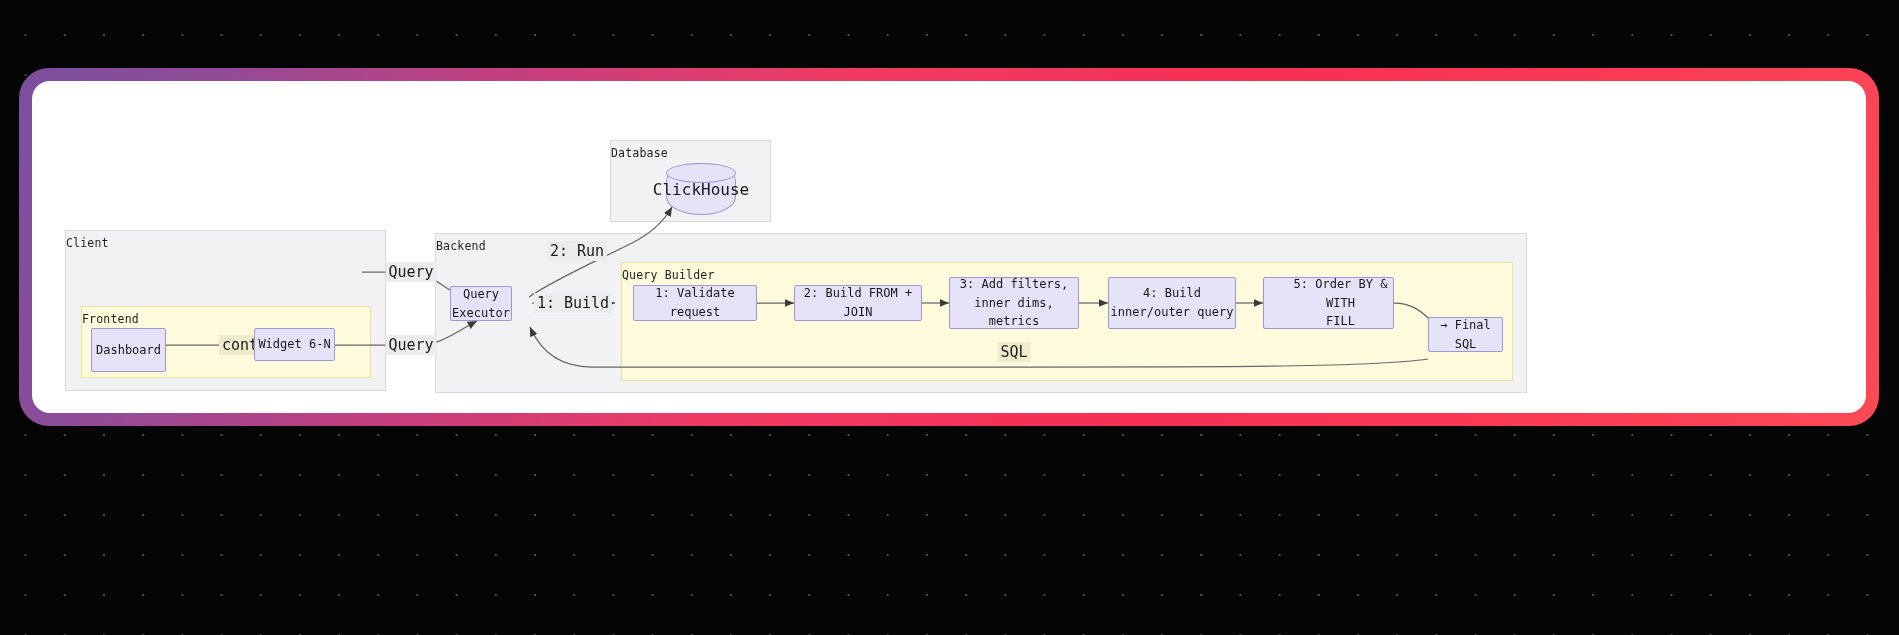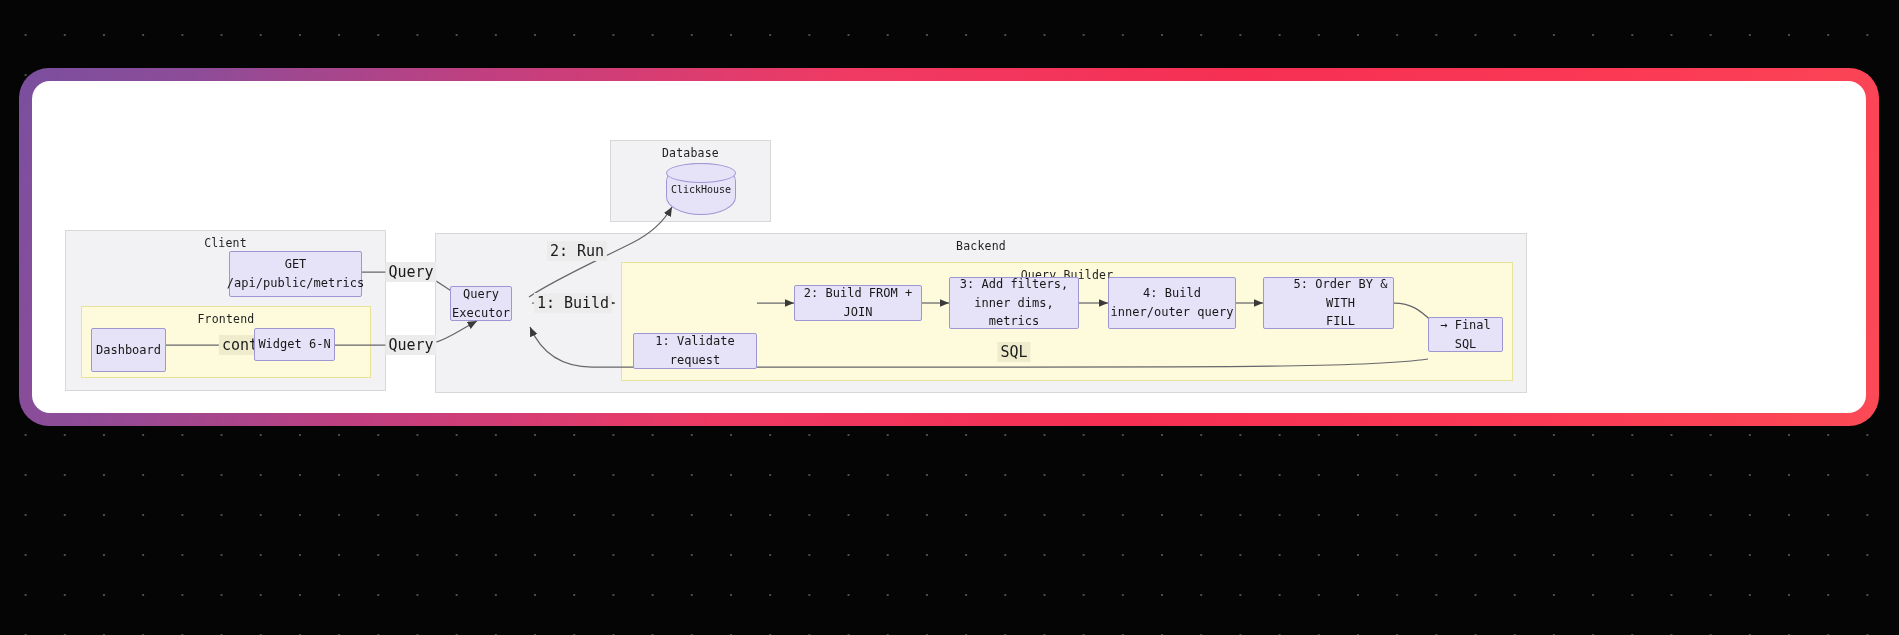--- a/index.html
+++ b/index.html
@@ -28,36 +28,36 @@
     position:relative;width:100%;height:100%;
     background:#ffffff;border-radius:18px;overflow:hidden;z-index:2;
   }
   
   .cluster{
     position:absolute;box-sizing:border-box;
     border:1px solid #d8d8d8;background:#f2f2f4;
   }
   .cluster.yellow{border:1px solid #e8e39a;background:#fdfbdc;}
   .cluster-label{
-    position:absolute;top:5px;left:0;width:100%;text-align:center;
+    position:absolute;top:5px;left:0;width:100%;text-align:left;
     font-size:11.5px;color:#1f1f1f;letter-spacing:.2px;
   }
   .node{
     position:absolute;box-sizing:border-box;
     background:#e6e3f8;border:1px solid #9f96d4;border-radius:2px;
     display:flex;flex-direction:column;align-items:center;justify-content:center;
     font-size:12px;color:#181818;line-height:1.55;text-align:center;
     white-space:pre-line;
   }
   .cyl{
     position:absolute;box-sizing:border-box;
     background:#e6e3f8;border:1px solid #9f96d4;
     border-radius:50%/18px;
     display:flex;align-items:center;justify-content:center;
-    font-size:10px;color:#181818;
+    font-size:16px;color:#181818;
   }
   .cyl-top{
     position:absolute;left:-1px;top:-1px;width:100%;height:18px;
     box-sizing:content-box;
     border:1px solid #9f96d4;border-radius:50%;background:#e6e3f8;
   }
   .cyl span{position:relative;z-index:2;}
   svg.edges{position:absolute;left:0;top:0;width:100%;height:100%;overflow:visible;}
   .elabel{
     position:absolute;transform:translate(-50%,-50%);
@@ -121,43 +121,39 @@
       </g>
     </svg>
 
     <div class="elabel onyellow" style="left:178px;top:264px;margin-left:48px;">contains</div>
     <div class="elabel" style="left:379px;top:191px;">Query</div>
     <div class="elabel" style="left:379px;top:264px;">Query</div>
     <div class="elabel" style="left:541px;top:222px;">1: Build</div>
     <div class="elabel" style="left:545px;top:170px;">2: Run</div>
     <div class="elabel onyellow" style="left:982px;top:271px;">SQL</div>
 
-    <div class="node" style="left:197px;top:170px;width:133px;height:46px;">
-      <span>GET
-/api/public/metrics</span>
-    </div>
 
     <div class="node" style="left:59px;top:247px;width:75px;height:44px;">
       <span>Dashboard</span>
     </div>
 
     <div class="node" style="left:222px;top:247px;width:81px;height:33px;">
       <span>Widget 6-N</span>
     </div>
 
     <div class="cyl" style="left:634px;top:82px;width:70px;height:52px;">
       <div class="cyl-top"></div>
       <span>ClickHouse</span>
     </div>
 
     <div class="node" style="left:418px;top:205px;width:62px;height:35px;">
       <span>Query Executor</span>
     </div>
 
-    <div class="node" style="left:601px;top:204px;width:124px;height:36px;margin-top:48px;">
+    <div class="node" style="left:601px;top:204px;width:124px;height:36px;">
       <span>1: Validate request</span>
     </div>
 
     <div class="node" style="left:762px;top:204px;width:128px;height:36px;">
       <span>2: Build FROM + JOIN</span>
     </div>
 
     <div class="node" style="left:917px;top:196px;width:130px;height:52px;">
       <span>3: Add filters,
 inner dims, metrics</span>

